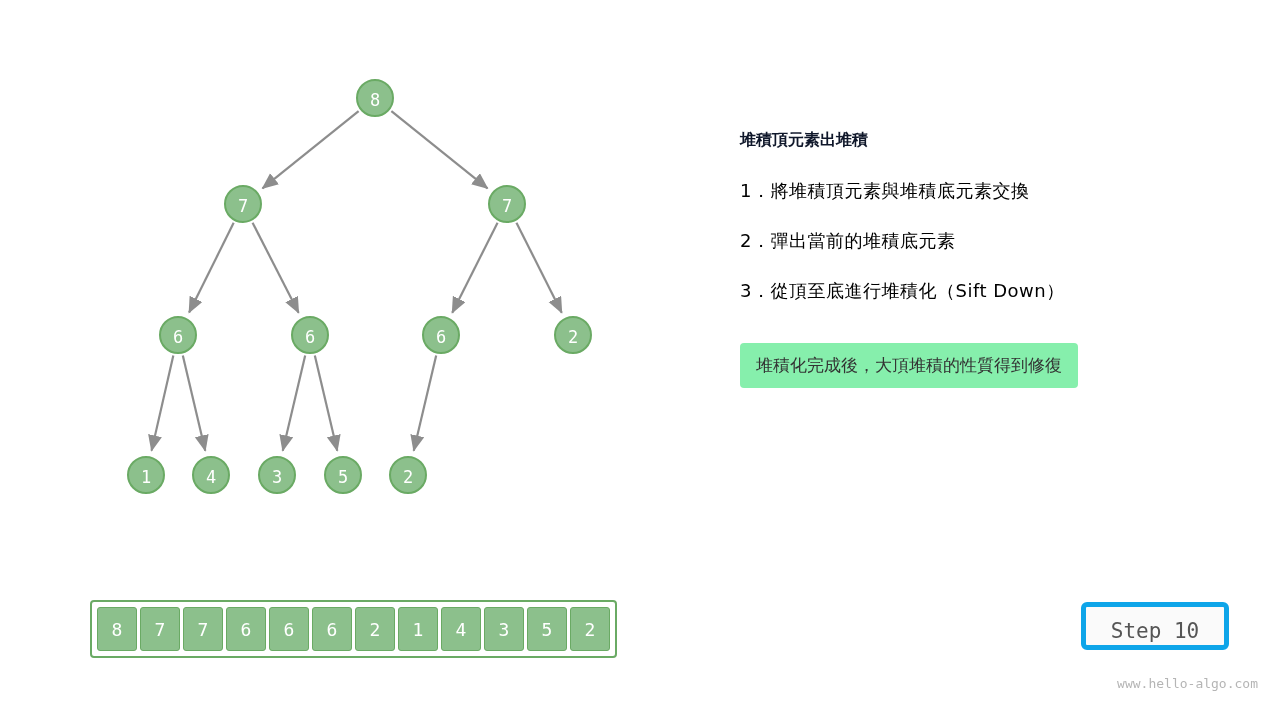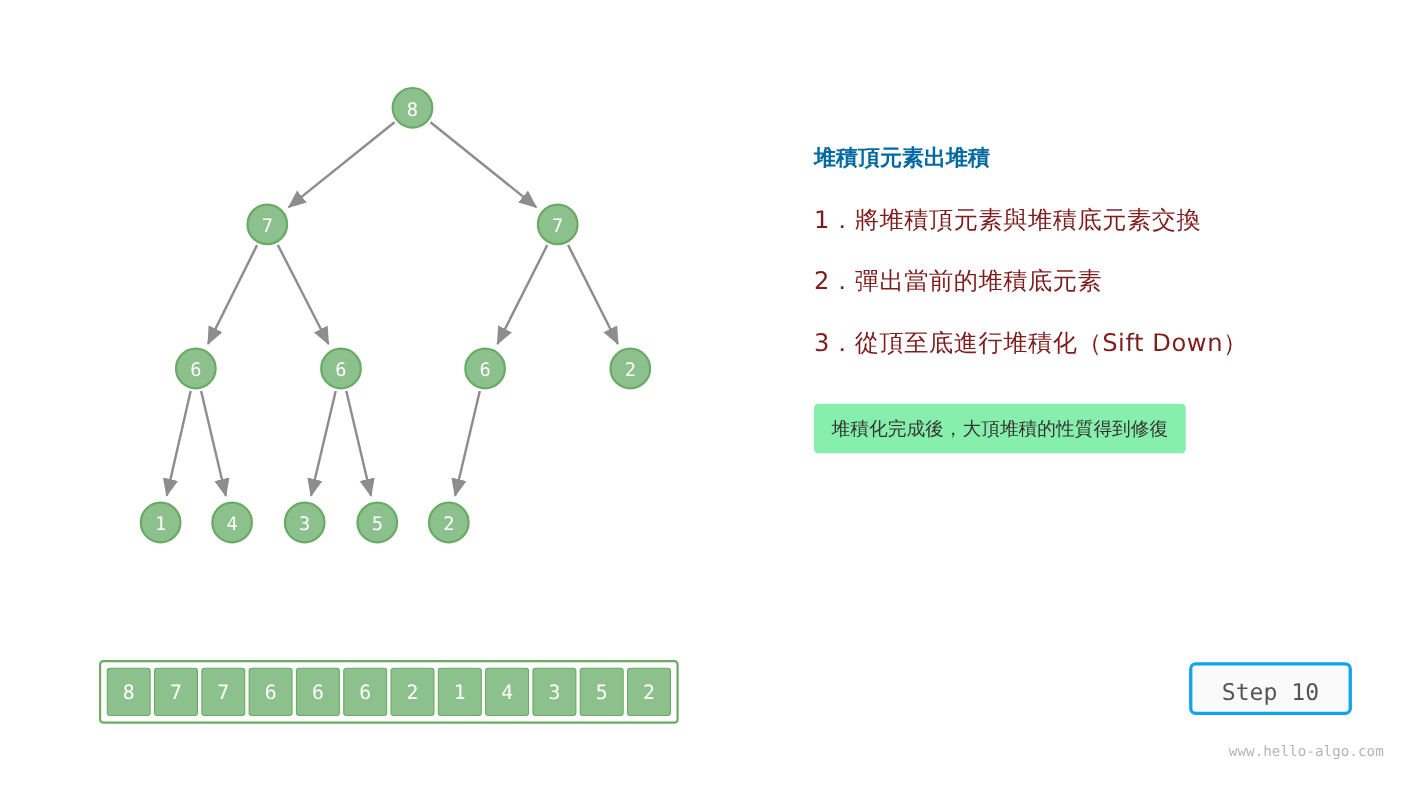--- a/index.html
+++ b/index.html
@@ -71,29 +71,29 @@
     box-sizing: border-box;
   }
   
   #panel {
     position: absolute;
     left: 740px;
     top: 130px;
     width: 500px;
   }
   #panel-title {
-    font-size: 20px;
+    font-size: 16px;
     font-weight: bold;
-    color: #0369a1;
+    color: #0f172a;
     margin: 0 0 28px 0;
     font-family: "DejaVu Sans", sans-serif;
   }
   .step-line {
-    font-size: 22px;
-    color: #7f1d1d;
+    font-size: 18px;
+    color: #000000;
     margin-bottom: 26px;
     font-family: "DejaVu Sans", sans-serif;
     letter-spacing: 0.5px;
   }
   #note {
     display: inline-block;
     background: #86efac;
     color: #333333;
     font-size: 17px;
     padding: 11px 16px;
@@ -101,21 +101,21 @@
     font-family: "DejaVu Sans", sans-serif;
     margin-top: 14px;
   }
   
   #step-badge {
     position: absolute;
     left: 1081px;
     top: 602px;
     width: 148px;
     height: 48px;
-    border: 3px solid #0ea5e9;
+    border: 5px solid #0ea5e9;
     border-radius: 6px;
     background: #fafafa;
     color: #555555;
     font-family: "DejaVu Sans Mono", monospace;
     font-size: 21px;
     line-height: 48px;
     text-align: center;
     box-sizing: border-box;
   }
   #watermark {

